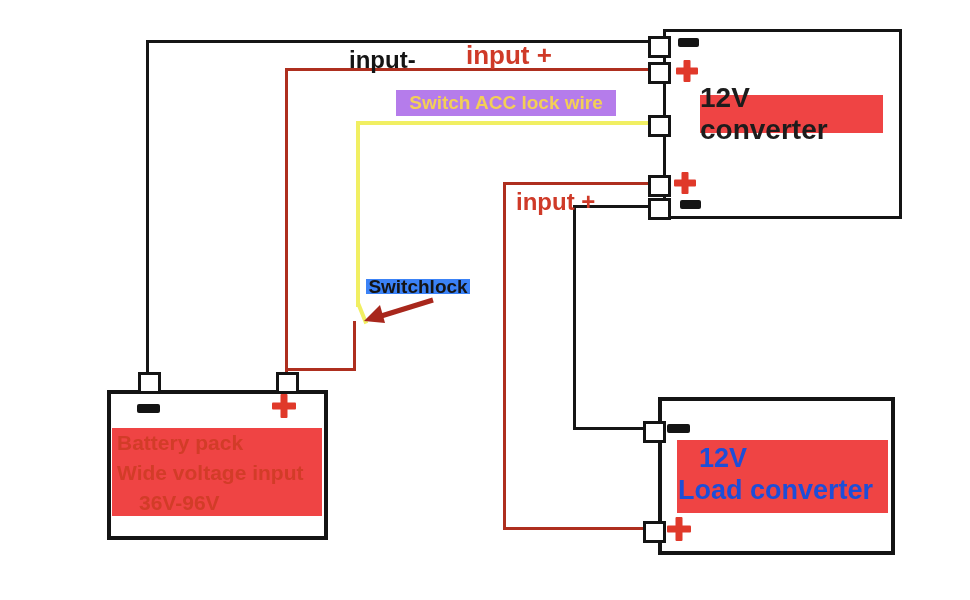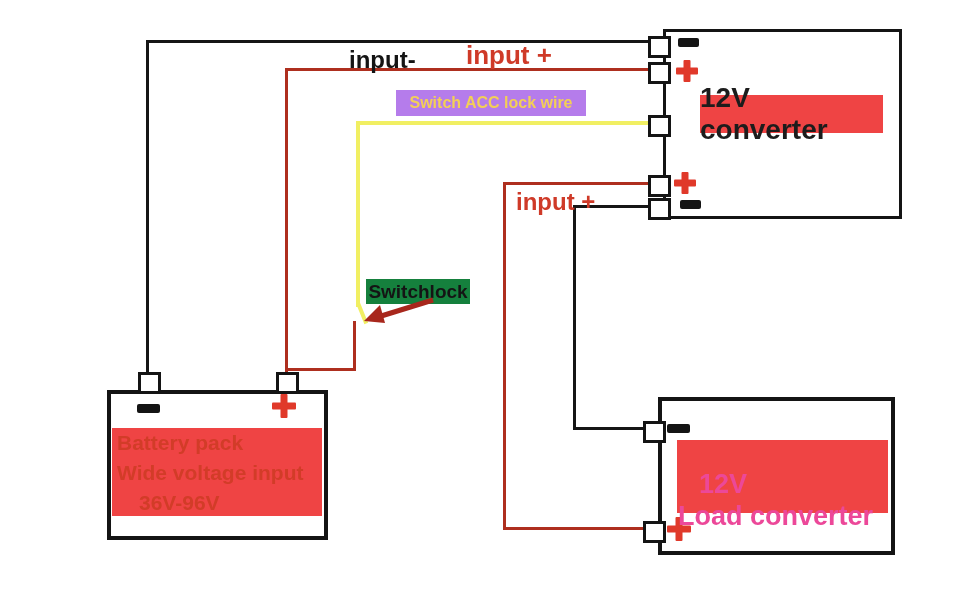--- a/index.html
+++ b/index.html
@@ -24,27 +24,27 @@
   .minus{position:absolute;background:#141414;border-radius:2px;z-index:4;}
   .plus{position:absolute;z-index:4;}
   .plus::before{content:"";position:absolute;left:0;top:50%;transform:translateY(-50%);width:100%;height:7px;background:#e0392a;border-radius:1px;}
   .plus::after{content:"";position:absolute;top:0;left:50%;transform:translateX(-50%);height:100%;width:7px;background:#e0392a;border-radius:1px;}
   
   .lbl{position:absolute;z-index:5;white-space:nowrap;}
   .lbl.blk{color:#141414;}
   .lbl.red{color:#cf3a28;}
   .fs27{font-size:24px;margin-top:42px;}
   .fs26{font-size:26px;}
-  .acc-plate{position:absolute;left:396px;top:90px;width:190px;height:26px;background:#b57ceb;
-    color:#f3cf56;font-size:16px;display:flex;align-items:center;justify-content:center;z-index:5;}
-  .switchlock-plate{position:absolute;left:366px;top:279px;width:104px;height:25px;background:#15803d;
+  .acc-plate{position:absolute;left:396px;top:90px;width:220px;height:26px;background:#b57ceb;
+    color:#f3cf56;font-size:19px;display:flex;align-items:center;justify-content:center;z-index:5;}
+  .switchlock-plate{position:absolute;left:366px;top:279px;width:104px;height:15px;background:#3b82f6;
     color:#141414;font-size:19px;display:flex;align-items:center;justify-content:center;z-index:5;}
   .conv-title{color:#1c1c1c;font-size:28px;}
   .bat-line{color:#d23c28;font-size:21px;z-index:4;position:absolute;}
-  .load-line{color:#ec4899;font-size:27px;z-index:4;position:absolute;margin-top:26px;}
+  .load-line{color:#1d4ed8;font-size:27px;z-index:4;position:absolute;}
   svg{position:absolute;z-index:6;}
 </style>
 </head>
 <body>
 
 <div class="canvas">
 
   <div class="wire black" style="left:146px;top:40px;width:506px;height:3px;"></div>
   <div class="wire black" style="left:146px;top:40px;width:3px;height:336px;"></div>
 

